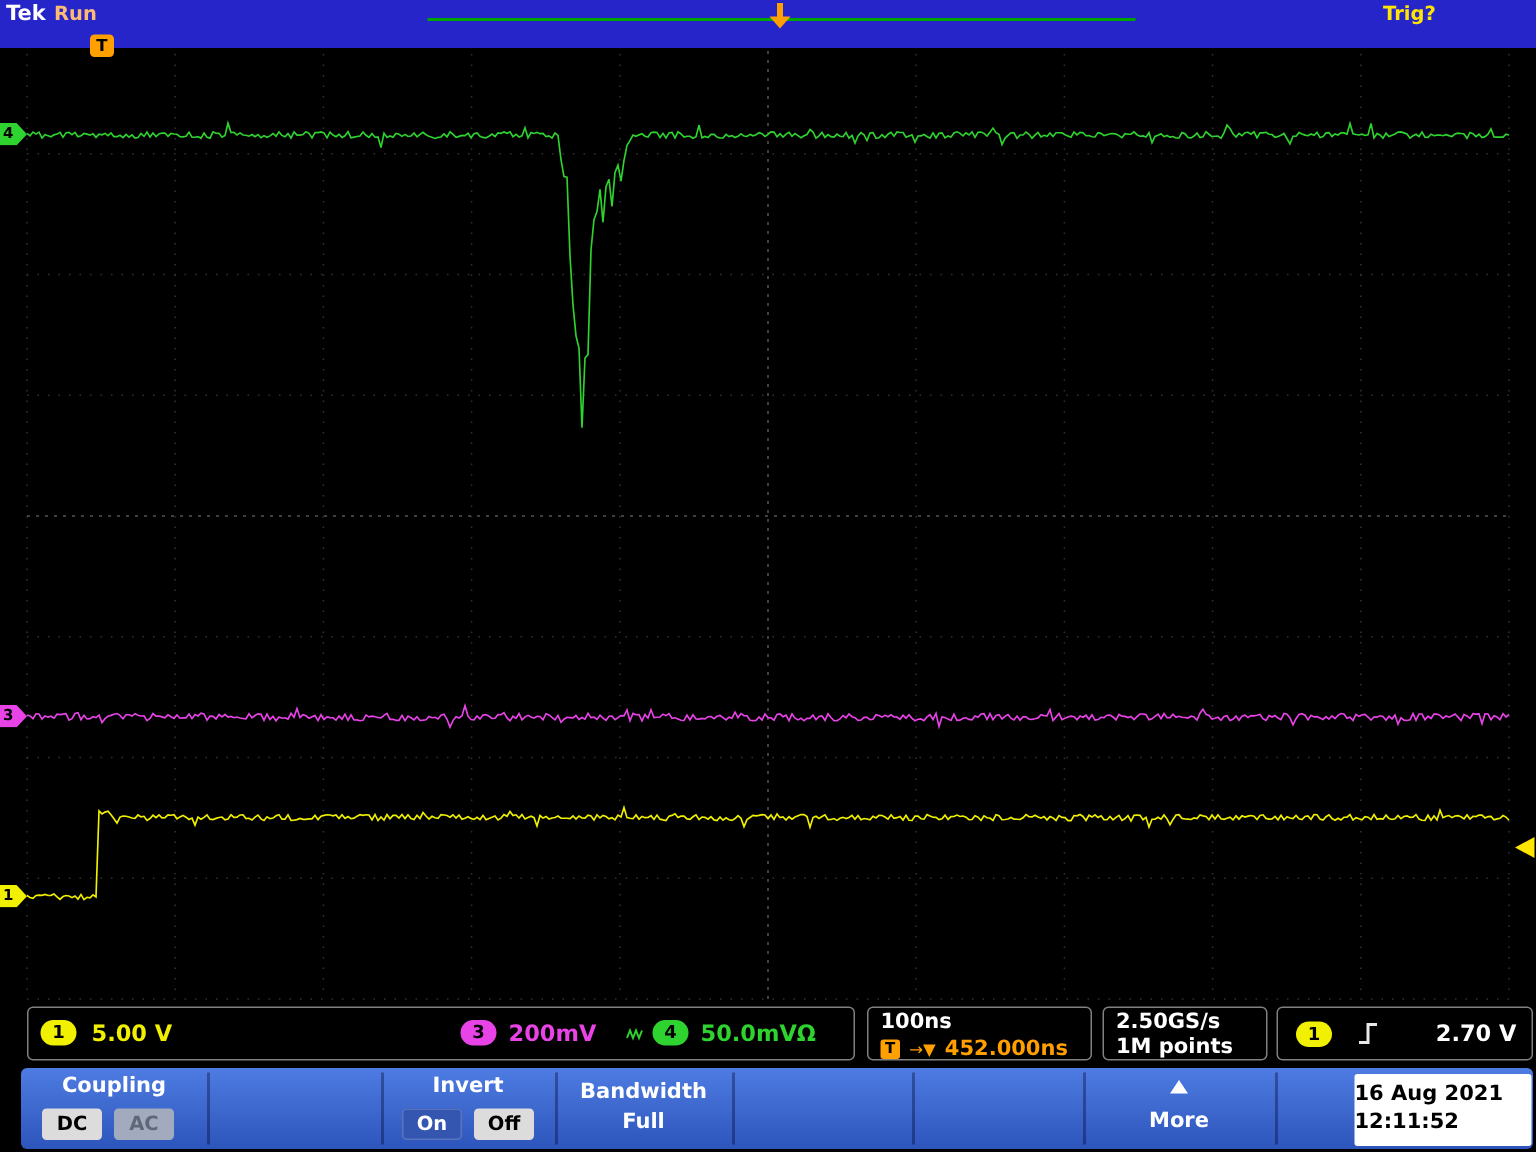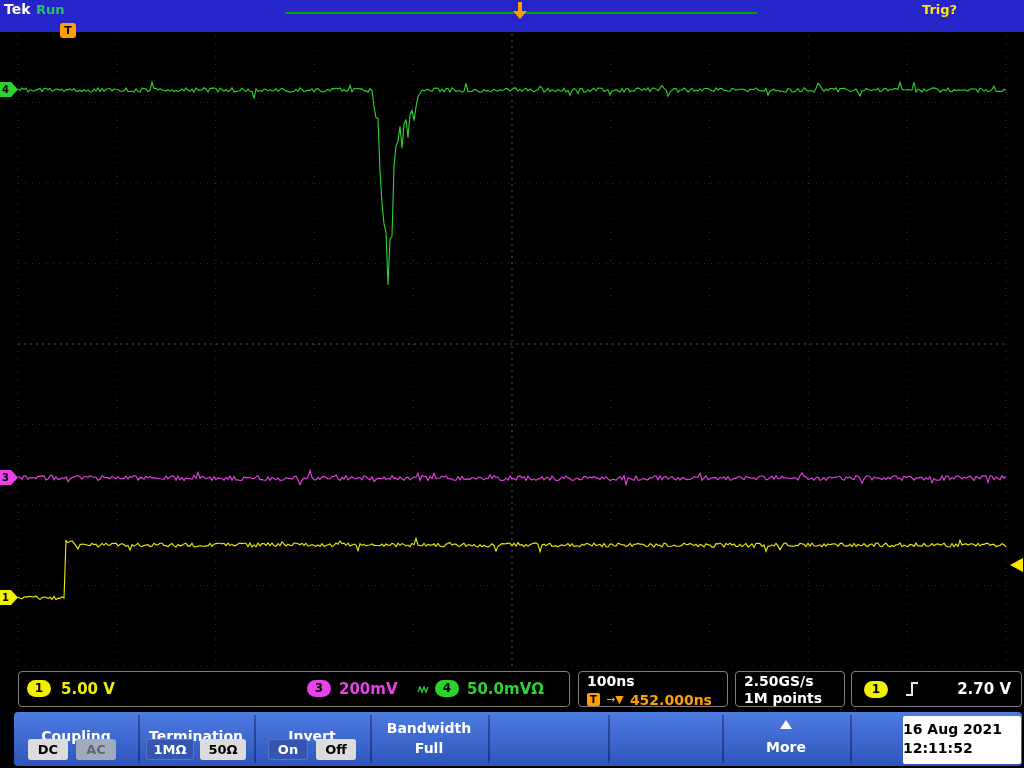--- a/index.html
+++ b/index.html
@@ -3,21 +3,21 @@
 <meta charset="utf-8">
 <style>
   html,body{margin:0;padding:0;background:#000;}
   .screen{position:relative;width:1024px;height:768px;background:#000;overflow:hidden;
           font-family:"DejaVu Sans",sans-serif;}
   #scope-svg{position:absolute;left:0;top:0;}
 
   
   .topbar{position:absolute;left:0;top:0;width:1024px;height:32px;background:#2525c9;}
   .brand{position:absolute;left:4px;top:1px;color:#fff;font-size:14px;font-weight:bold;}
-  .run{position:absolute;left:36px;top:2px;color:#22c55e;font-size:13px;font-weight:bold;}
+  .run{position:absolute;left:36px;top:2px;color:#fdba74;font-size:13px;font-weight:bold;}
   .trigq{position:absolute;left:922px;top:2px;color:#ffe600;font-size:13px;font-weight:bold;}
   .record-line{position:absolute;left:285px;top:12px;width:472px;height:2px;background:#00a600;}
   .trig-stem{position:absolute;left:518px;top:2px;width:4px;height:10px;background:#ff9f00;}
   .trig-head{position:absolute;left:513px;top:11px;width:0;height:0;
              border-left:7px solid transparent;border-right:7px solid transparent;
              border-top:8px solid #ff9f00;}
 
   
   .tbox{position:absolute;left:60px;top:23px;width:16px;height:15px;background:#ff9f00;
         border-radius:3px;color:#000;font-size:11px;font-weight:bold;text-align:center;line-height:15px;}
@@ -58,21 +58,21 @@
   .trbox .pill{position:absolute;left:12px;top:9px;}
   .slope{position:absolute;left:52px;top:7px;}
   .trlevel{position:absolute;right:10px;top:8px;color:#fff;font-size:15px;font-weight:bold;}
 
   
   .menubar{position:absolute;left:0;top:710px;width:1024px;height:58px;background:#000;}
   .bluebar{position:absolute;left:14px;top:2px;width:1008px;height:54px;border-radius:4px;
            background:linear-gradient(180deg,#4e7ce2,#2d55bb);}
   .sep{position:absolute;top:3px;width:2px;height:48px;background:rgba(0,0,40,0.35);}
   .mgroup{position:absolute;top:0;height:54px;}
-  .mtitle{position:absolute;top:16px;left:0;right:0;text-align:center;color:#fff;
+  .mtitle{position:absolute;top:4px;left:0;right:0;text-align:center;color:#fff;
           font-size:14px;font-weight:bold;}
   .opt{position:absolute;top:27px;height:21px;border-radius:3px;font-size:13px;font-weight:bold;
        text-align:center;line-height:21px;}
   .opt.sel{background:#dcdcdc;color:#000;}
   .opt.norm{background:#3556b0;color:#fff;box-shadow:inset 0 0 0 1px rgba(255,255,255,0.18);}
   .opt.dis{background:#a2abbd;color:#5f6878;}
   .bw1{position:absolute;top:8px;left:0;right:0;text-align:center;color:#fff;font-size:14px;font-weight:bold;}
   .bw2{position:absolute;top:28px;left:0;right:0;text-align:center;color:#fff;font-size:14px;font-weight:bold;}
   .labelrow{position:absolute;top:17px;left:0;right:0;text-align:center;}
   .labelrow .pill{vertical-align:middle;margin-right:6px;}
@@ -183,25 +183,20 @@
       <div class="sep" style="left:594px"></div>
       <div class="sep" style="left:708px"></div>
       <div class="sep" style="left:836px"></div>
 
       <div class="mgroup" style="left:0;width:124px">
         <div class="mtitle">Coupling</div>
         <div class="opt sel" style="left:14px;width:40px">DC</div>
         <div class="opt dis" style="left:62px;width:40px">AC</div>
       </div>
 
-      <div class="mgroup" style="left:124px;width:116px">
-        <div class="mtitle">Termination</div>
-        <div class="opt norm" style="left:8px;width:48px">1MΩ</div>
-        <div class="opt sel" style="left:62px;width:46px">50Ω</div>
-      </div>
 
       <div class="mgroup" style="left:240px;width:116px">
         <div class="mtitle">Invert</div>
         <div class="opt norm" style="left:14px;width:40px">On</div>
         <div class="opt sel" style="left:62px;width:40px">Off</div>
       </div>
 
       <div class="mgroup" style="left:356px;width:118px">
         <div class="bw1">Bandwidth</div>
         <div class="bw2">Full</div>

